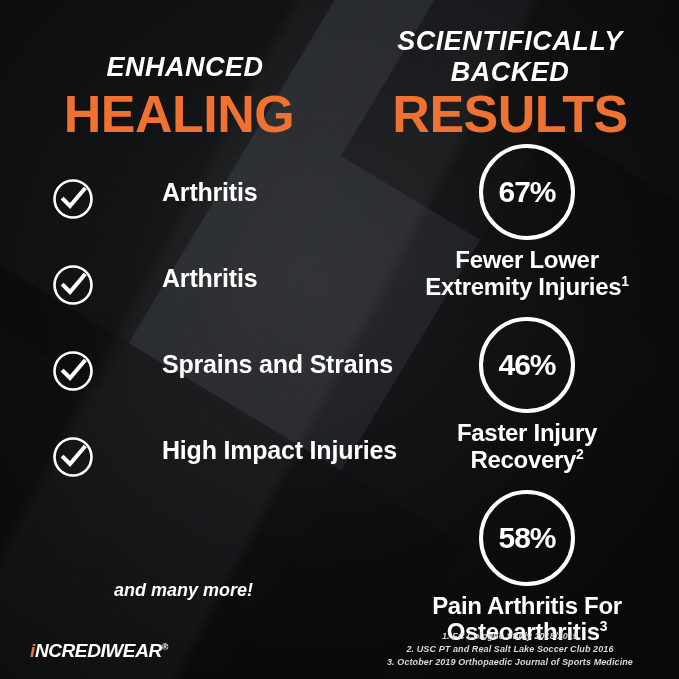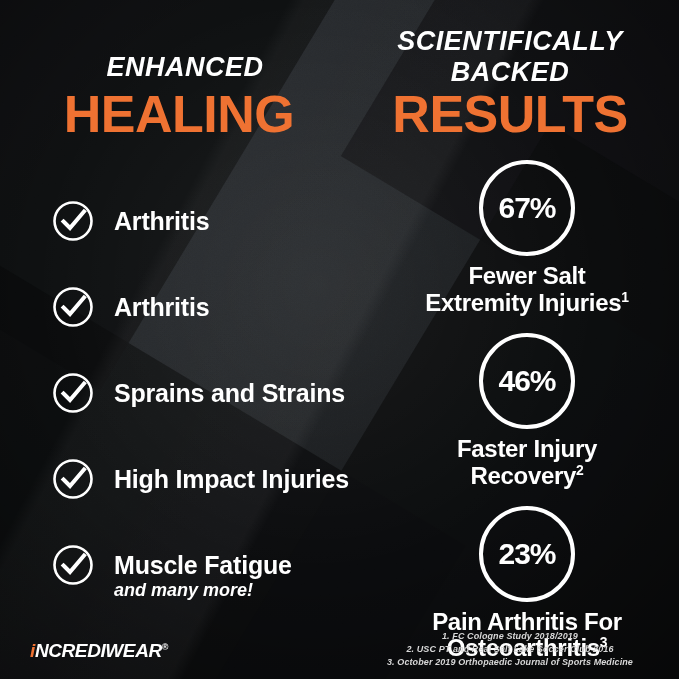--- a/index.html
+++ b/index.html
@@ -130,22 +130,23 @@
 
   
   .check-list {
     position: absolute;
     left: 52px;
     top: 178px;
     width: 345px;
   }
   .check-row {
     display: flex;
-    align-items: center;
+    align-items: flex-start;
     height: 86px;
+    gap: 48px;
   }
   .check-icon {
     flex: 0 0 auto;
     width: 42px;
     height: 42px;
     margin-right: 20px;
   }
   .check-icon svg { display: block; }
   .check-label {
     color: #ffffff;
@@ -161,21 +162,21 @@
     color: #ffffff;
     font-size: 18px;
     font-weight: bold;
     font-style: italic;
   }
 
   
   .stats {
     position: absolute;
     left: 382px;
-    top: 160px;
+    top: 144px;
     width: 290px;
   }
   .stat {
     text-align: center;
   }
   .stat + .stat { margin-top: 16px; }
   .stat-circle {
     position: relative;
     width: 88px;
     height: 88px;
@@ -302,62 +303,53 @@
       <div class="check-row">
         <span class="check-icon">
           <svg width="42" height="42" viewBox="0 0 42 42">
             <circle cx="21" cy="21" r="18.5" fill="none" stroke="#ffffff" stroke-width="2.6"></circle>
             <path d="M11.5 21.5 L18 28 L32 11.5" fill="none" stroke="#ffffff" stroke-width="4" stroke-linecap="square" stroke-linejoin="miter"></path>
           </svg>
         </span>
         <span class="check-label">High Impact Injuries</span>
       </div>
 
-      <div class="check-row">
-        <span class="check-icon">
-          <svg width="42" height="42" viewBox="0 0 42 42">
-            <circle cx="21" cy="21" r="18.5" fill="none" stroke="#ffffff" stroke-width="2.6"></circle>
-            <path d="M11.5 21.5 L18 28 L32 11.5" fill="none" stroke="#ffffff" stroke-width="4" stroke-linecap="square" stroke-linejoin="miter"></path>
-          </svg>
-        </span>
-        <span class="check-label">Muscle Fatigue</span>
-      </div>
 
     </div>
 
     <div class="more-note">and many more!</div>
 
     <div class="kicker" id="kicker-right">SCIENTIFICALLY BACKED</div>
     <div class="bigword" id="word-results">RESULTS</div>
 
     <div class="stats">
 
       <div class="stat">
         <div class="stat-circle">
           <span class="stat-pct">67%</span>
         </div>
         <div class="stat-caption">
-          <span>Fewer Salt</span><br>
+          <span>Fewer Lower</span><br>
           <span>Extremity Injuries</span><sup>1</sup>
         </div>
       </div>
 
       <div class="stat">
         <div class="stat-circle">
           <span class="stat-pct">46%</span>
         </div>
         <div class="stat-caption">
           <span>Faster Injury</span><br>
           <span>Recovery</span><sup>2</sup>
         </div>
       </div>
 
       <div class="stat">
         <div class="stat-circle">
-          <span class="stat-pct">23%</span>
+          <span class="stat-pct">58%</span>
         </div>
         <div class="stat-caption">
           <span>Pain Arthritis For</span><br>
           <span>Osteoarthritis</span><sup>3</sup>
         </div>
       </div>
 
     </div>
 
     <div class="logo"><span class="logo-i">i</span><span>NCREDIWEAR</span><span class="logo-reg">®</span></div>

